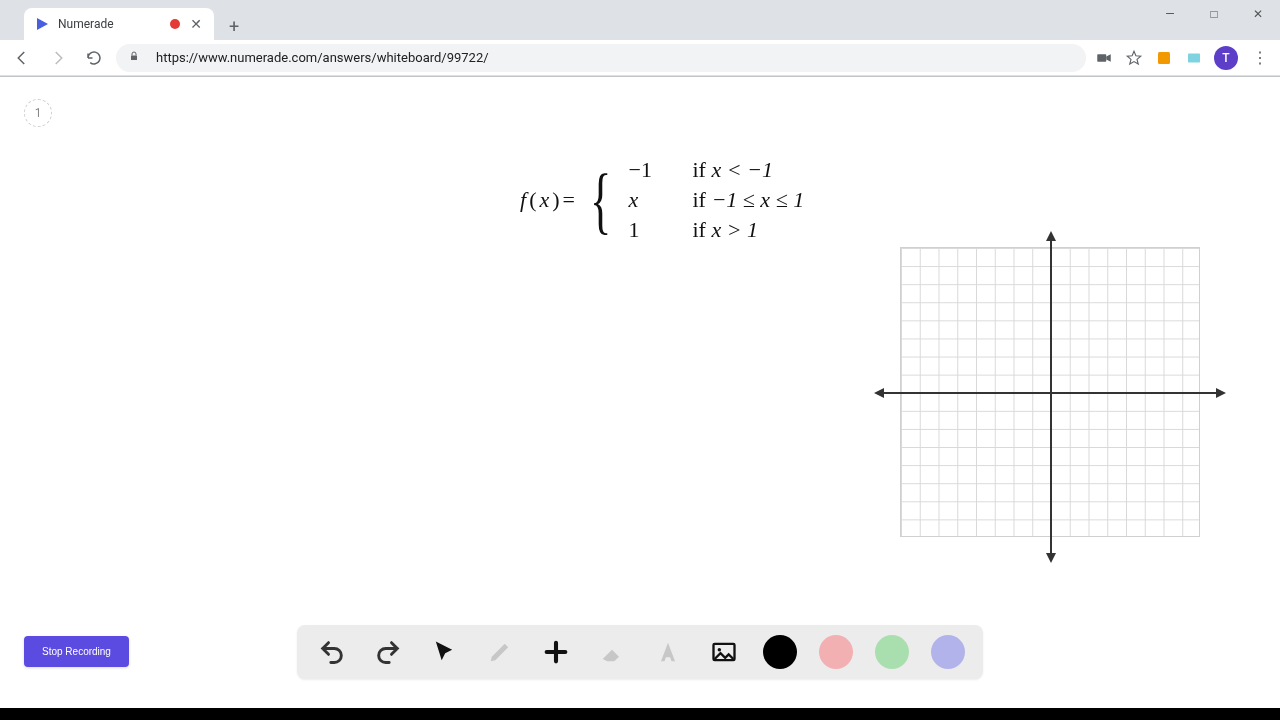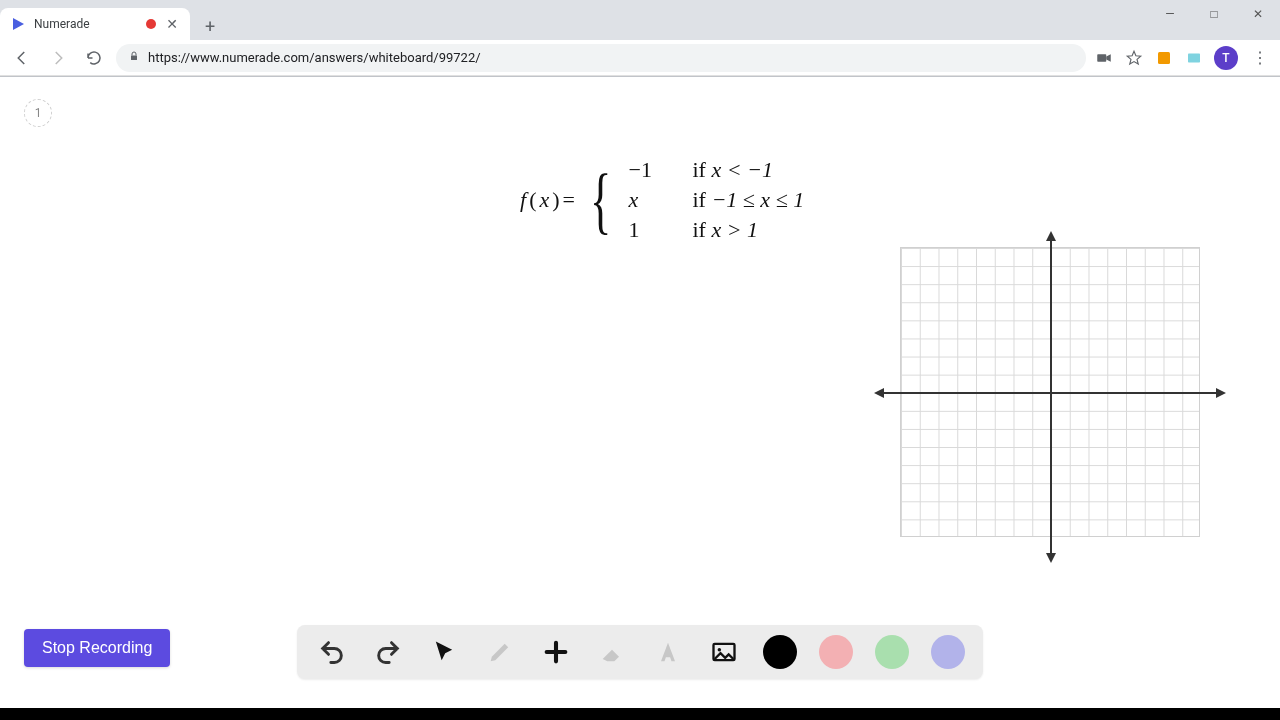--- a/index.html
+++ b/index.html
@@ -30,21 +30,21 @@
   display: flex;
   align-items: center;
   justify-content: center;
   color: #555;
   font-size: 12px;
 }
 .tab-strip {
   display: flex;
   align-items: flex-end;
   height: 40px;
-  padding-left: 0;
+  padding-left: 24px;
   padding-top: 8px;
 }
 .tab {
   background: #fff;
   border-radius: 8px 8px 0 0;
   height: 32px;
   min-width: 190px;
   display: flex;
   align-items: center;
   padding: 0 10px;
@@ -102,21 +102,21 @@
 }
 .nav-btn.disabled { color: #bdbdbd; }
 .address-bar {
   flex: 1;
   height: 28px;
   background: #f1f3f4;
   border-radius: 14px;
   display: flex;
   align-items: center;
   padding: 0 12px;
-  gap: 8px;
+  gap: 16px;
   font-size: 13px;
   color: #5f6368;
 }
 .address-bar .lock { font-size: 12px; color: #5f6368; }
 .address-bar .url { color: #202124; }
 .toolbar-right {
   display: flex;
   align-items: center;
   gap: 10px;
 }
@@ -292,21 +292,21 @@
 
 .stop-rec {
   position: absolute;
   bottom: 42px;
   left: 24px;
   background: #5c4be0;
   color: #fff;
   border: none;
   border-radius: 4px;
   padding: 10px 18px;
-  font-size: 16px;
+  font-size: 10px;
   box-shadow: 0 1px 3px rgba(0,0,0,0.15);
 }
 
 
 .bottom-bar {
   position: absolute;
   bottom: 0;
   left: 0;
   width: 100%;
   height: 12px;

